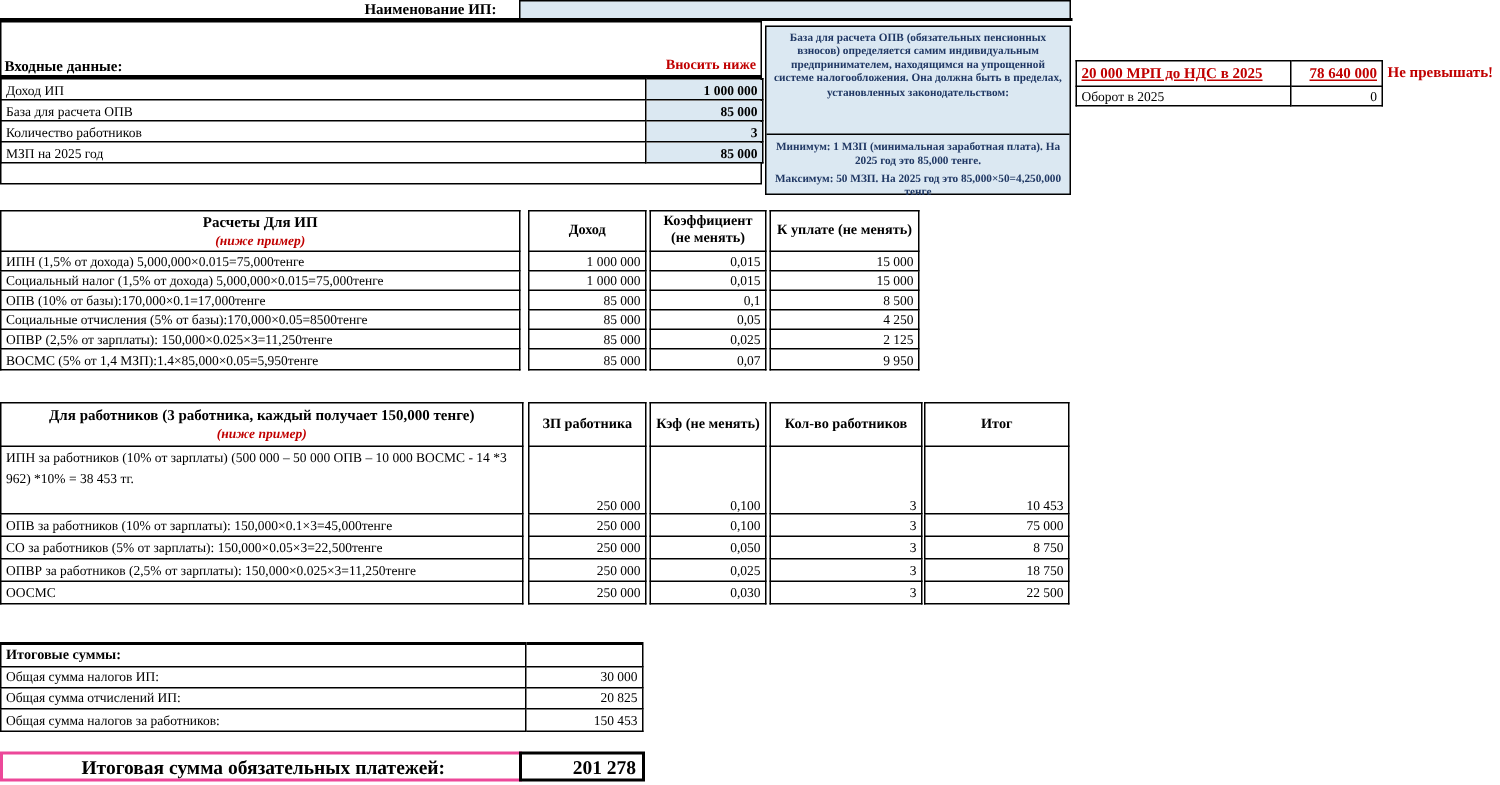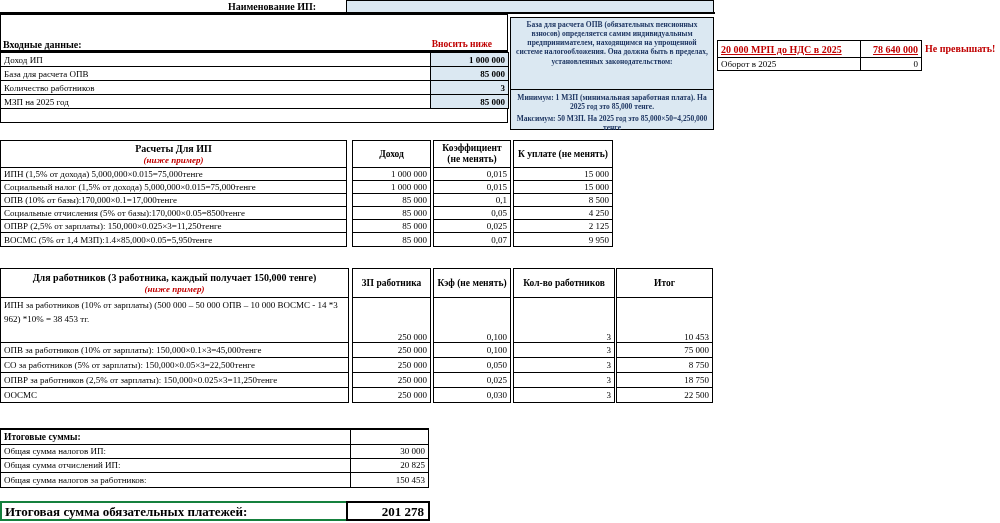--- a/index.html
+++ b/index.html
@@ -1,59 +1,59 @@
 <!DOCTYPE html>
 <html><head>
 <meta charset="utf-8">
 <style>
   html,body{margin:0;padding:0;background:#fff;}
   #canvas{position:relative;width:1000px;height:523px;background:#fff;overflow:hidden;
           font-family:"Liberation Serif","DejaVu Serif",serif;color:#000;}
-  .abs{position:absolute;box-sizing:border-box;}
+  .abs{position:absolute;box-sizing:border-box;text-align:center;}
   table{border-collapse:collapse;table-layout:fixed;position:absolute;}
   td{border:1px solid #000;padding:0 3px;font-size:9px;overflow:hidden;white-space:nowrap;}
   td.sp{border:none;padding:0;}
   td.lbl{text-align:left;}
   td.num{text-align:right;}
   td.hdr{text-align:center;font-weight:bold;font-size:9.5px;white-space:normal;line-height:1.15;}
   td.blue{background:#dbe8f2;font-weight:bold;}
   .red{color:#c00000;}
   .subtitle{color:#c00000;font-weight:bold;font-style:italic;font-size:9px;}
   .title-main{font-weight:bold;font-size:10px;}
   
   .nm-label{left:228px;top:0;width:118px;height:13px;font-weight:bold;font-size:10px;
-            text-align:left;line-height:13px;}
+            text-align:center;line-height:13px;}
   .nm-input{left:346px;top:0;width:368px;height:13px;background:#dbe8f2;border:1px solid #000;}
   .topline{left:0;top:12px;width:715px;height:0;border-top:2px solid #000;}
   
   .inputs-box{left:0;top:14px;width:508px;height:109px;border:1px solid #000;}
   .inputs-heading{left:0;top:38px;width:508px;height:14px;border-bottom:2px solid #000;}
   .inputs-heading .h-left{position:absolute;left:3px;top:0;font-weight:bold;font-size:10px;line-height:13px;}
-  .inputs-heading .h-right{position:absolute;right:16px;top:0;font-weight:bold;font-size:9.5px;line-height:13px;}
+  .inputs-heading .h-right{position:absolute;right:4px;top:0;font-weight:bold;font-size:9.5px;line-height:13px;}
   .inputs-table{left:0;top:52px;}
   .inputs-table td{height:13px;margin-left:40px;}
   
   .info-box{left:510px;top:17px;width:204px;height:113px;background:#dbe8f2;border:1px solid #000;
             color:#203864;font-weight:bold;font-size:7.5px;text-align:center;}
   .info-p1{box-sizing:border-box;height:72px;border-bottom:1px solid #000;padding:2px 3px 0 3px;line-height:1.22;}
   .info-p2{padding:3px 3px 0 3px;line-height:1.25;}
   .info-p2 div{margin-bottom:2px;}
   
   .vat-table{left:717px;top:40px;}
   .vat-big{font-size:10px;font-weight:bold;color:#c00000;text-decoration:underline;}
   .vat-warning{left:925px;top:43px;font-size:10px;font-weight:bold;color:#c00000;}
   
   .calc-table{left:0;top:140px;padding-left:25px;}
   .workers-table{left:0;top:268px;}
   .workers-table td.tall-lbl{vertical-align:top;white-space:normal;line-height:1.6;}
   .workers-table td.tall-num{vertical-align:bottom;}
   
   .totals-table{left:0;top:428px;}
   .totals-table tr:first-child td{border-top:2px solid #000;}
-  .grand-label{left:0;top:501px;width:348px;height:20px;border:2px solid #15803d;
+  .grand-label{left:0;top:501px;width:348px;height:20px;border:2px solid #ec4899;
                font-weight:bold;font-size:13px;line-height:17px;padding-left:3px;}
   .grand-value{left:346px;top:501px;width:84px;height:20px;border:2px solid #000;
                font-weight:bold;font-size:13px;line-height:17px;text-align:right;padding-right:4px;}
 </style>
 </head>
 <body>
 
 <div id="canvas">
 
   <div class="abs nm-label">Наименование ИП:</div>

